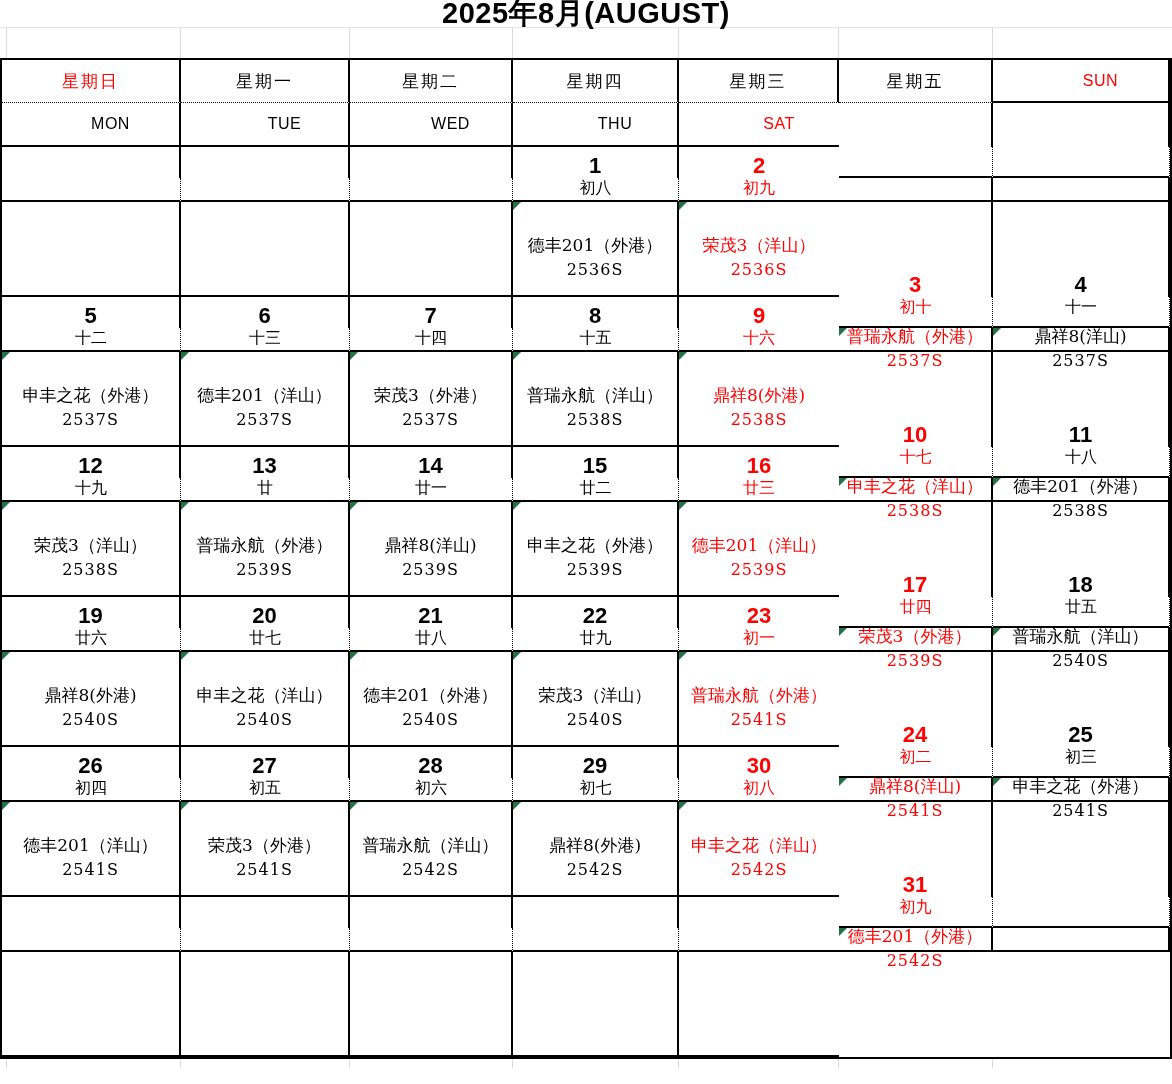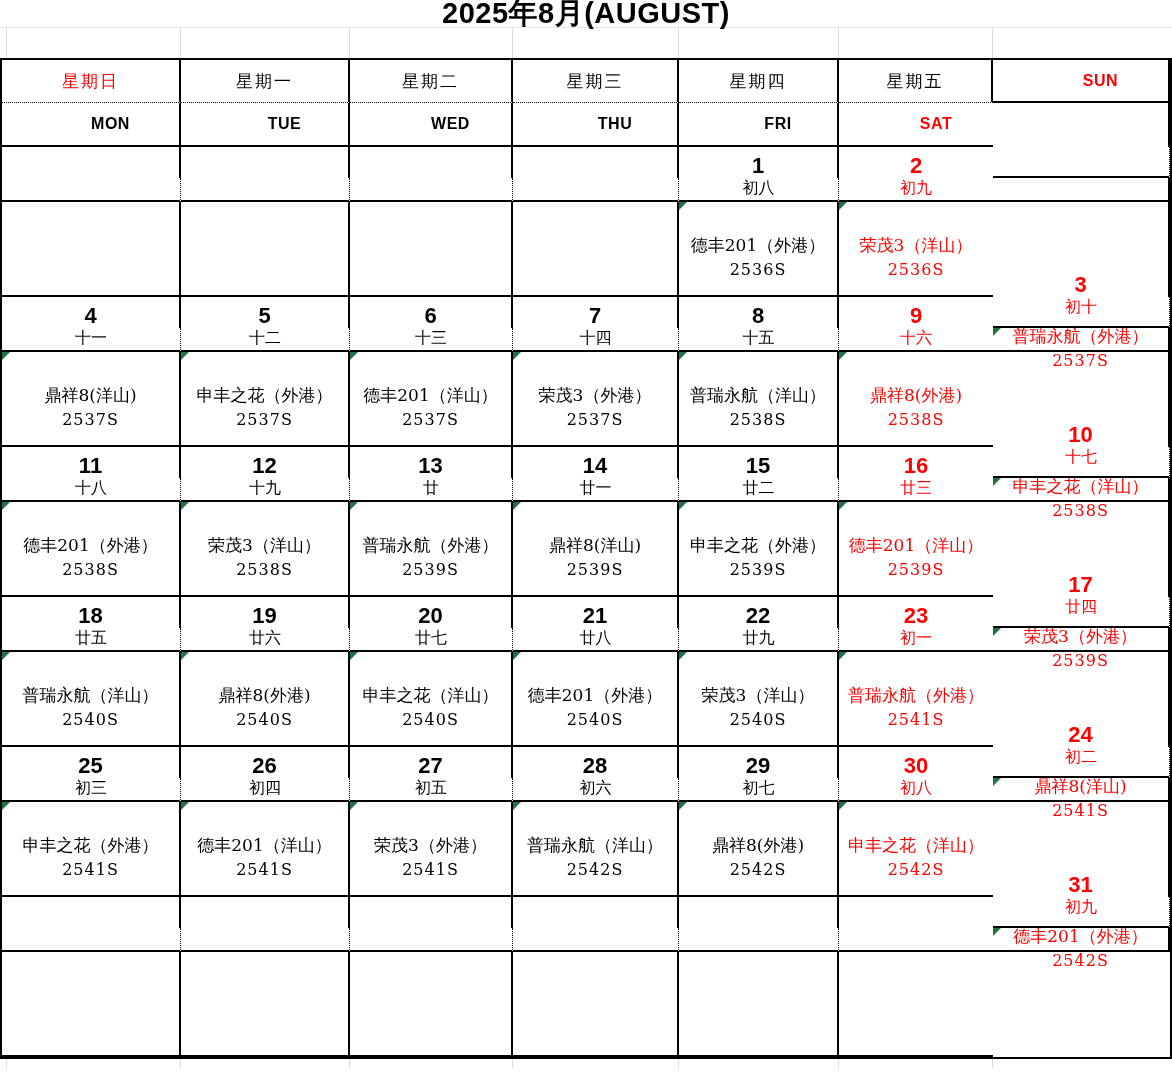--- a/index.html
+++ b/index.html
@@ -24,21 +24,21 @@
   }
   .c{min-width:0;min-height:0;}
   .hcn{
     border-right:2px solid var(--grid);border-bottom:1px dotted var(--grid);
     display:flex;align-items:center;justify-content:center;
     font-weight:normal;font-size:17px;letter-spacing:2px;
   }
   .hen{
     border-right:2px solid var(--grid);border-bottom:2px solid var(--grid);
     display:flex;align-items:center;justify-content:center;
-    font-weight:bold;font-size:16px;letter-spacing:0.5px;padding-left:40px;
+    font-weight:normal;font-size:16px;letter-spacing:0.5px;padding-left:40px;
   }
   .num{
     border-right:2px solid var(--grid);
     display:flex;align-items:flex-end;justify-content:center;
     font-weight:bold;font-size:22px;line-height:1;padding-bottom:1px;
   }
   .lun{
     border-right:1px dotted var(--grid);border-bottom:2px solid var(--grid);
     display:flex;align-items:flex-start;justify-content:center;
     font-family:"DejaVu Serif","DejaVu Sans",serif;font-size:16px;line-height:1.25;
@@ -71,30 +71,29 @@
     <i style="left: 512px;"></i>
     <i style="left: 678px;"></i>
     <i style="left: 838px;"></i>
     <i style="left: 992px;"></i>
   </div>
 
 <div class="cal" id="cal">
   <div class="c hcn red">星期日</div>
   <div class="c hcn">星期一</div>
   <div class="c hcn">星期二</div>
+  <div class="c hcn">星期四</div>
   <div class="c hcn">星期三</div>
-  <div class="c hcn">星期四</div>
   <div class="c hcn">星期五</div>
 
   <div class="c hen red">SUN</div>
   <div class="c hen">MON</div>
   <div class="c hen">TUE</div>
   <div class="c hen">WED</div>
   <div class="c hen">THU</div>
-  <div class="c hen">FRI</div>
   <div class="c hen red lastcol">SAT</div>
 <div class="c num red"></div>
     <div class="c num"></div>
     <div class="c num"></div>
     <div class="c num"></div>
     <div class="c num"></div>
     <div class="c num">1</div>
     <div class="c num lastcol red">2</div>
     <div class="c lun red"></div>
     <div class="c lun"></div>

